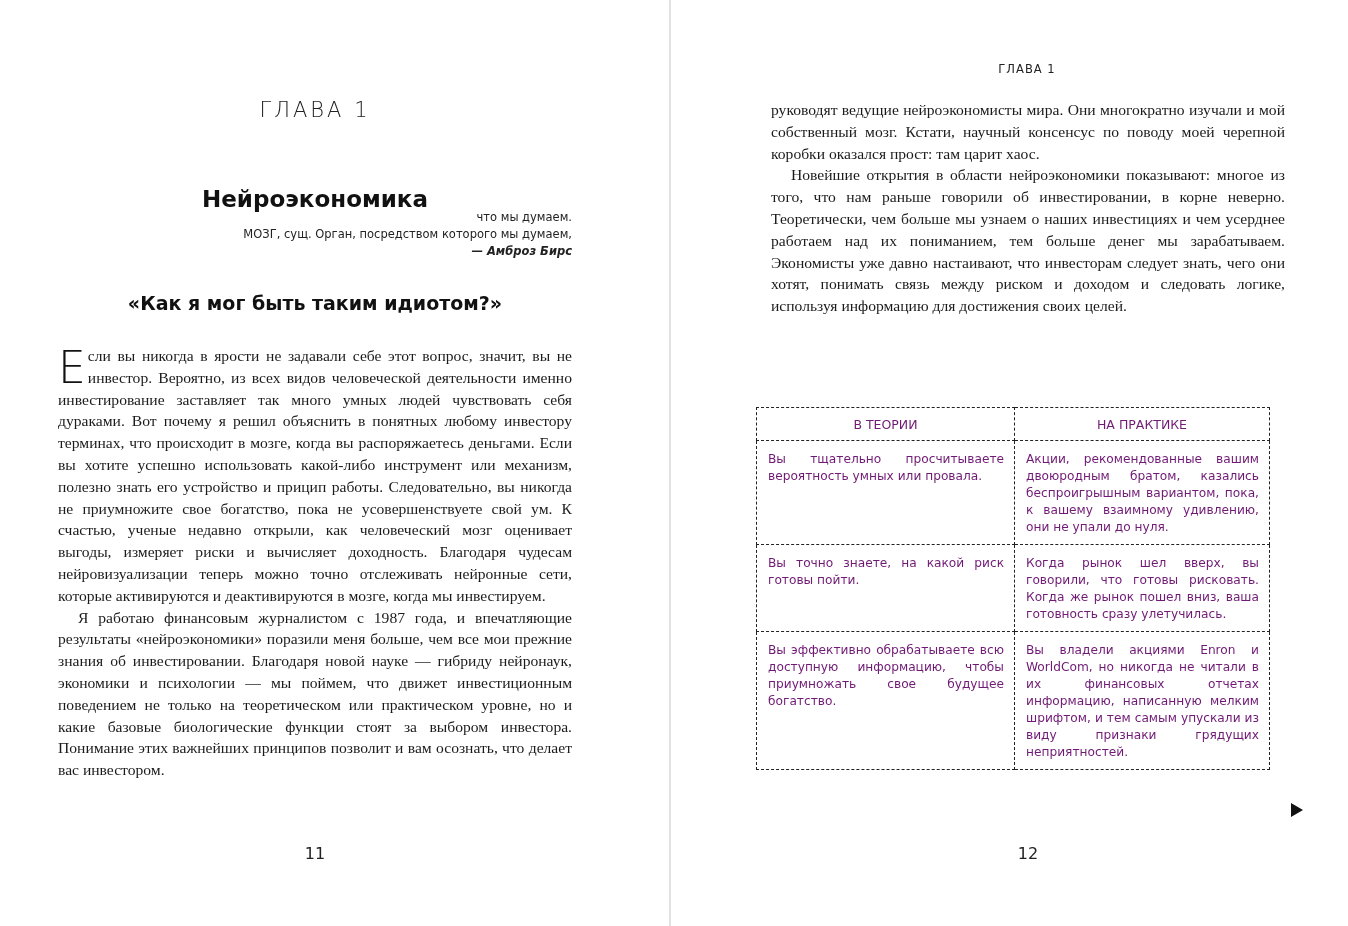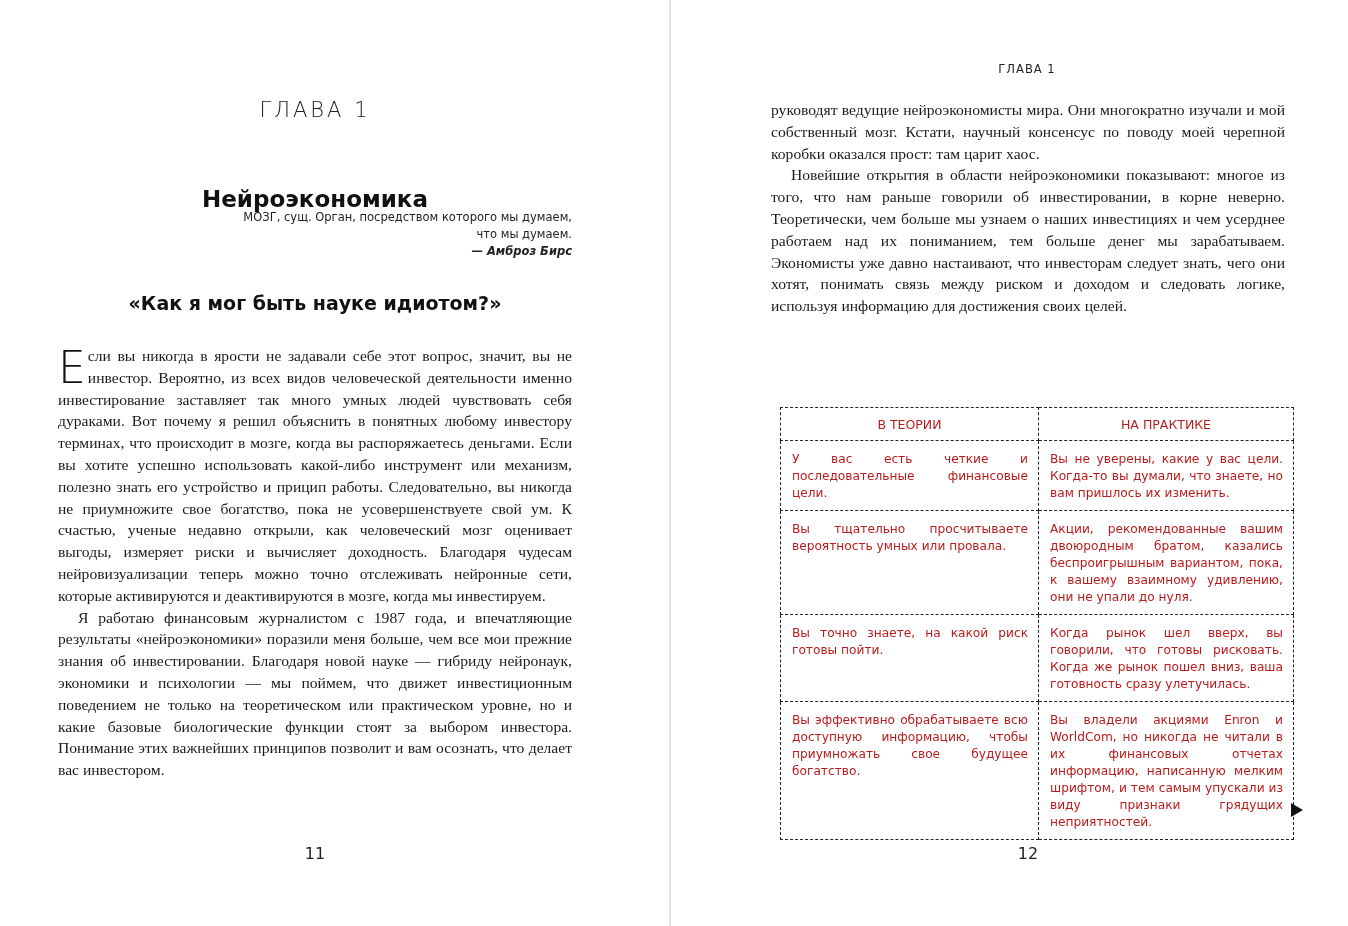--- a/index.html
+++ b/index.html
@@ -129,27 +129,27 @@
     }
     .right-body {
       left: 100px;
       width: 514px;
       top: 99px;
     }
 
     
     .compare-table {
       position: absolute;
-      left: 109px;
+      left: 85px;
       top: 407px;
       width: 514px;
       border-collapse: collapse;
       font-size: 12.2px;
       line-height: 17px;
-      color: #b91c1c;
+      color: #701a75;
     }
     .compare-table th, .compare-table td {
       border: 1.5px dashed #222;
       vertical-align: top;
       text-align: justify;
     }
     .compare-table th {
       font-weight: normal;
       text-align: center;
       font-size: 12.5px;
@@ -174,26 +174,26 @@
 </head>
 <body>
 
 <div class="spread">
 
   <div class="page page-left">
     <div class="chapter-label sans">ГЛАВА 1</div>
     <div class="chapter-title sans">Нейроэкономика</div>
 
     <div class="epigraph sans">
+      <div>что мы думаем.</div>
       <div>МОЗГ, сущ. Орган, посредством которого мы думаем,</div>
-      <div>что мы думаем.</div>
       <div class="author">— Амброз Бирс</div>
     </div>
 
-    <div class="section-title sans">«Как я мог быть науке идиотом?»</div>
+    <div class="section-title sans">«Как я мог быть таким идиотом?»</div>
 
     <div class="body-text serif left-body">
       <p class="noindent"><span class="dropcap">Е</span><span>сли вы никогда в ярости не задавали себе этот вопрос, значит, вы не инвестор. Вероятно, из всех видов человеческой деятельности именно инвестирование заставляет так много умных людей чувствовать себя дураками. Вот почему я решил объяснить в понятных любому инвестору терминах, что происходит в мозге, когда вы распоряжаетесь деньгами. Если вы хотите успешно использовать какой-либо инструмент или механизм, полезно знать его устройство и прицип работы. Следовательно, вы никогда не приумножите свое богатство, пока не усовершенствуете свой ум. К счастью, ученые недавно открыли, как человеческий мозг оценивает выгоды, измеряет риски и вычисляет доходность. Благодаря чудесам нейровизуализации теперь можно точно отслеживать нейронные сети, которые активируются и деактивируются в мозге, когда мы инвестируем.</span></p>
       <p>Я работаю финансовым журналистом с 1987 года, и впечатляющие результаты «нейроэкономики» поразили меня больше, чем все мои прежние знания об инвестировании. Благодаря новой науке — гибриду нейронаук, экономики и психологии — мы поймем, что движет инвестиционным поведением не только на теоретическом или практическом уровне, но и какие базовые биологические функции стоят за выбором инвестора. Понимание этих важнейших принципов позволит и вам осознать, что делает вас инвестором.</p>
     </div>
 
     <div class="page-number sans">11</div>
   </div>
 
   <div class="divider"></div>
@@ -208,24 +208,20 @@
 
     <table class="compare-table sans">
       <thead>
         <tr>
           <th>В ТЕОРИИ</th>
           <th>НА ПРАКТИКЕ</th>
         </tr>
       </thead>
       <tbody>
         <tr>
-          <td class="col-theory">У вас есть четкие и последовательные финансовые цели.</td>
-          <td>Вы не уверены, какие у вас цели. Когда-то вы думали, что знаете, но вам пришлось их изменить.</td>
-        </tr>
-        <tr>
           <td class="col-theory">Вы тщательно просчитываете вероятность умных или провала.</td>
           <td>Акции, рекомендованные вашим двоюродным братом, казались беспроигрышным вариантом, пока, к вашему взаимному удивлению, они не упали до нуля.</td>
         </tr>
         <tr>
           <td class="col-theory">Вы точно знаете, на какой риск готовы пойти.</td>
           <td>Когда рынок шел вверх, вы говорили, что готовы рисковать. Когда же рынок пошел вниз, ваша готовность сразу улетучилась.</td>
         </tr>
         <tr>
           <td class="col-theory">Вы эффективно обрабатываете всю доступную информацию, чтобы приумножать свое будущее богатство.</td>
           <td>Вы владели акциями Enron и WorldCom, но никогда не читали в их финансовых отчетах информацию, написанную мелким шрифтом, и тем самым упускали из виду признаки грядущих неприятностей.</td>

